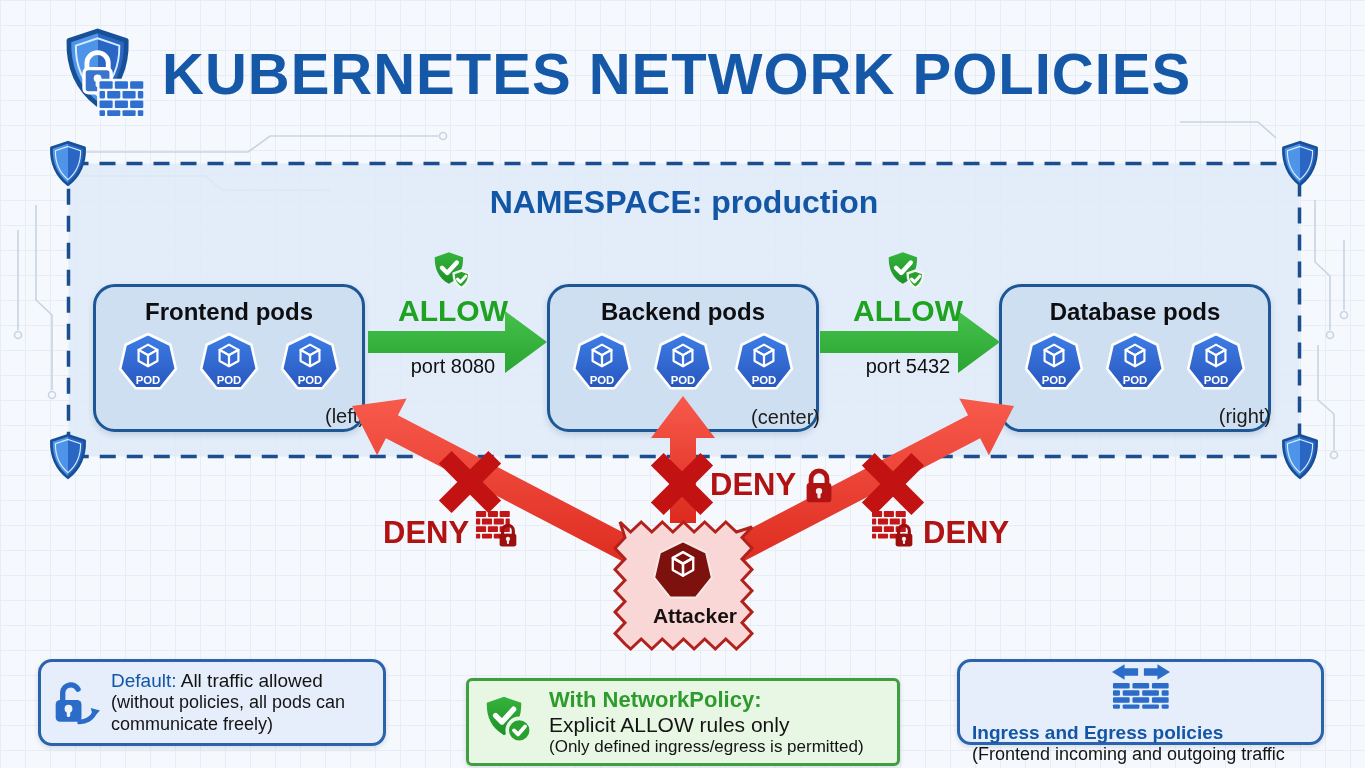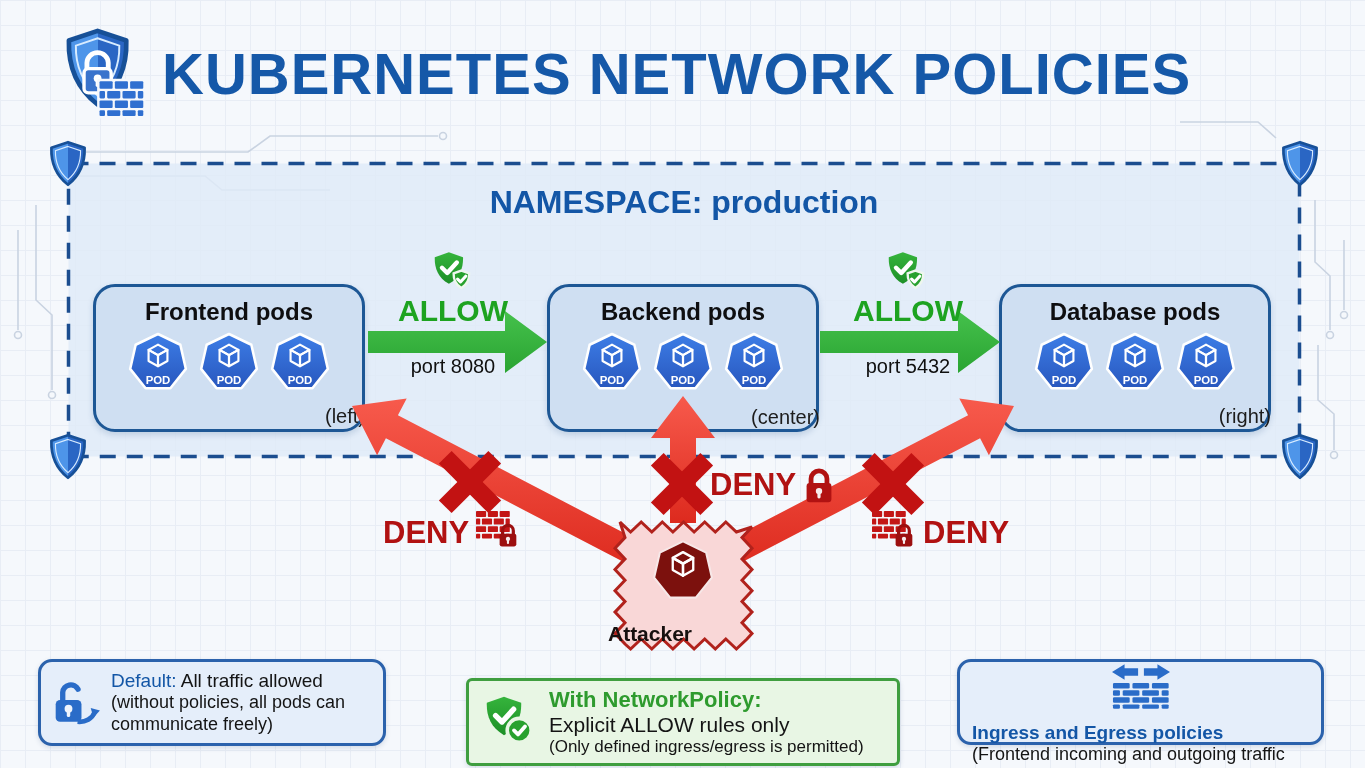--- a/index.html
+++ b/index.html
@@ -42,21 +42,21 @@
   .pod-group{
     position:absolute;width:272px;height:148px;z-index:2;box-sizing:border-box;
     background:#cfdff2;border:3px solid #1d5795;border-radius:22px;
     box-shadow:0 3px 6px rgba(25,70,130,.18);
     margin-top:32px;
   }
   #group-frontend{left:93px;top:252px;}
   #group-backend{left:547px;top:252px;}
   #group-database{left:999px;top:252px;}
   .pod-group h3{margin:11px 0 5px;text-align:center;font-size:24px;font-weight:bold;color:#0e0e10;}
-  .pods{display:flex;justify-content:center;gap:7px;}
+  .pods{display:flex;justify-content:center;gap:17px;}
   .pod{width:64px;height:66px;}
   .pod text{fill:#fff;font-weight:bold;font-family:"Liberation Sans",sans-serif;}
   .pos-label{position:absolute;z-index:2;text-align:right;font-size:20px;color:#1c1c1c;}
   #pos-left{left:93px;width:272px;top:405px;}
   #pos-center{left:700px;width:120px;top:406px;}
   #pos-right{left:999px;width:272px;top:405px;}
 
   
   .allow-shield{position:absolute;width:46px;height:46px;z-index:5;}
   #allow-shield-1{left:430px;top:250px;} #allow-shield-2{left:884px;top:250px;}
@@ -70,22 +70,22 @@
   .deny{position:absolute;display:flex;align-items:center;gap:7px;z-index:5;
     color:#b11212;font-weight:bold;font-size:31px;}
   #deny-left{left:383px;top:511px;}
   #deny-center{left:710px;top:467px;}
   #deny-right{left:872px;top:511px;}
   .fwlock-icon{width:44px;height:44px;color:#c31616;}
   .padlock-icon{width:32px;height:35px;color:#b11212;}
 
   
   #attacker-icon{position:absolute;left:649px;top:536px;width:68px;height:70px;z-index:4;}
-  #attacker-label{position:absolute;left:580px;top:604px;width:140px;z-index:4;
-    text-align:center;font-size:21px;font-weight:bold;color:#17100f;margin-top:18px;}
+  #attacker-label{position:absolute;left:597px;top:604px;width:140px;z-index:4;
+    text-align:right;font-size:21px;font-weight:bold;color:#17100f;}
 
   
   .legend{
     position:absolute;display:flex;align-items:center;z-index:2;box-sizing:border-box;
     border-radius:14px;box-shadow:0 2px 5px rgba(30,60,110,.15);
   }
   .legend-blue{background:#e5eefa;border:3px solid #2b62ac;}
   .legend-green{background:#e8f6e4;border:3px solid #3f9e3f;border-radius:6px;margin-top:21px;}
   #legend-default{left:38px;top:659px;width:348px;height:87px;padding:0 10px;gap:10px;}
   #legend-policy{left:466px;top:657px;width:434px;height:88px;padding:0 12px;gap:12px;}

